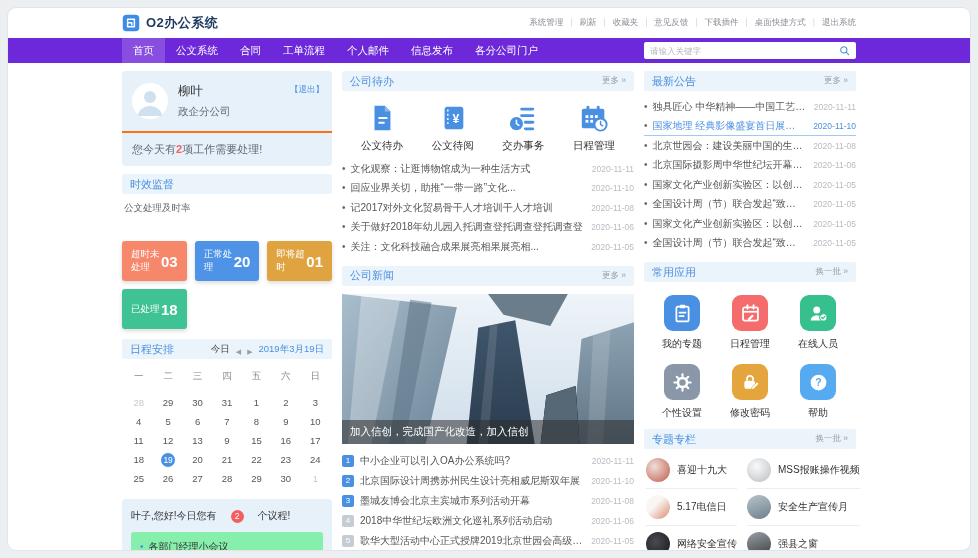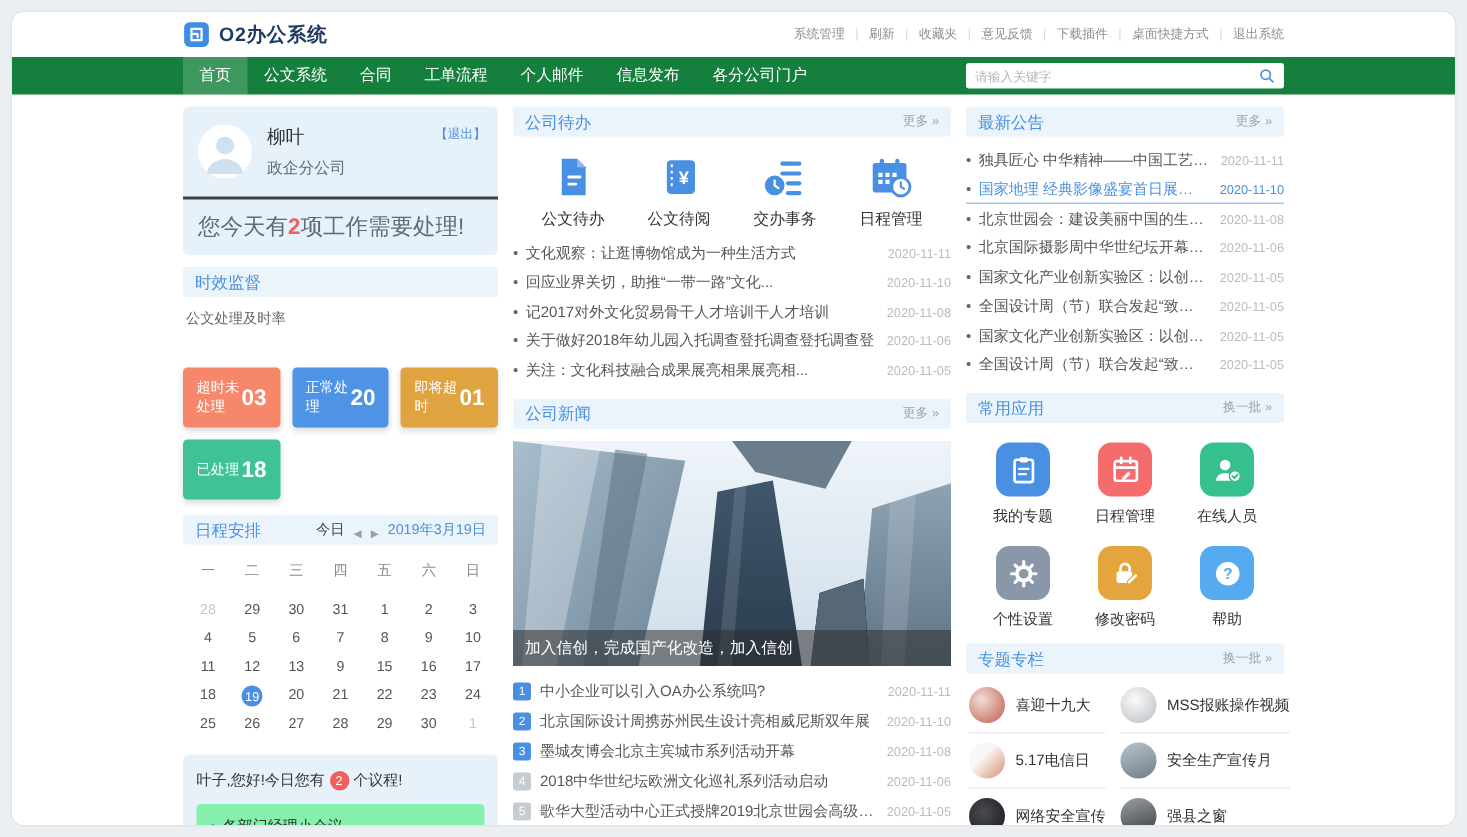--- a/index.html
+++ b/index.html
@@ -12,21 +12,21 @@
   .topbar { height:30px; flex:none; }
   .topbar .wrap { height:100%; display:flex; justify-content:space-between; }
   .brand { display:flex; align-items:center; gap:6px; }
   .brand svg { width:18px; height:18px; display:block; }
   .brand-title { font-size:13px; font-weight:bold; color:#1d3a5f; letter-spacing:.5px; }
   .toplinks { display:flex; align-items:center; }
   .toplink { font-size:8.5px; color:#8a8f96; cursor:pointer; }
   .toplink:not(:last-child)::after { content:"|"; color:#d4d7da; margin:0 7px; }
 
   
-  .navbar { height:25px; background:#15803d; flex:none; }
+  .navbar { height:25px; background:#6d28d9; flex:none; }
   .navbar .wrap { height:100%; display:flex; align-items:center; justify-content:space-between; }
   .nav-items { display:flex; height:100%; }
   .nav-item { padding:0 11px; line-height:25px; font-size:10.5px; color:#fff; cursor:pointer; }
   .nav-item.active { background:rgba(255,255,255,.18); }
   .searchbox { width:212px; height:17px; background:#fff; border-radius:2px; display:flex; align-items:center; padding:0 6px; }
   .searchbox input { flex:1; border:none; outline:none; font-size:8.5px; color:#555; font-family:inherit; }
   .searchbox input::placeholder { color:#b3b8bd; }
   .searchbox svg { width:11px; height:11px; flex:none; }
 
   
@@ -40,21 +40,21 @@
   .sec-title { font-size:11px; color:#4a90e2; }
   .sec-more { font-size:8.5px; color:#9aa0a8; cursor:pointer; }
 
   
   .profile { background:#e7f1fa; border-radius:4px; }
   .profile-top { display:flex; align-items:center; gap:10px; padding:12px 10px; position:relative; }
   .avatar { width:36px; height:36px; flex:none; }
   .p-name { font-size:12.5px; color:#333; }
   .p-dept { font-size:10.5px; color:#5f6b78; margin-top:5px; }
   .logout { position:absolute; right:8px; top:13px; font-size:8.5px; color:#4a90e2; cursor:pointer; }
-  .profile-msg { border-top:2px solid #404040; padding:9px 10px; font-size:15px; color:#5f6b78; }
+  .profile-msg { border-top:2px solid #f97316; padding:9px 10px; font-size:11px; color:#5f6b78; }
   .red-num { color:#f25f5f; font-weight:bold; }
   .monitor-bar { margin-top:8px; }
   .metric { margin:8px 2px 0; }
   .metric-label { font-size:9.5px; color:#666; }
   .pline { display:flex; align-items:center; gap:6px; margin-top:4px; }
   .ptrack { flex:1; height:7px; background:#e2e6ea; border-radius:4px; overflow:hidden; }
   .pfill { height:100%; background:#31c08d; border-radius:4px; }
   .ppercent { font-size:9.5px; color:#31c08d; font-weight:bold; }
   .tiles { display:grid; grid-template-columns:1fr 1fr 1fr; gap:8px; margin-top:26px; }
   .tile { height:40px; border-radius:3px; color:#fff; display:flex; align-items:center; justify-content:space-between; padding:0 9px; box-shadow:0 2px 4px rgba(0,0,0,.15); cursor:pointer; }
@@ -65,21 +65,21 @@
   .sched-today { font-size:9.5px; color:#444; }
   .sched-arrow { font-size:7px; color:#9aa0a8; cursor:pointer; }
   .sched-date { font-size:9.5px; color:#4a90e2; }
   .cal-grid { display:grid; grid-template-columns:repeat(7,1fr); row-gap:4px; text-align:center; margin:8px 2px 0; }
   .cal-h { font-size:9.5px; color:#888; padding:3px 0 4px; }
   .cal-d { height:15px; display:flex; align-items:center; justify-content:center; cursor:pointer; }
   .cal-d i { font-style:normal; font-size:9.5px; color:#555; width:14px; height:14px; display:flex; align-items:center; justify-content:center; border-radius:50%; }
   .cal-d.muted i { color:#c3c9cf; }
   .cal-d.selected i { background:#4a90e2; color:#fff; font-size:8.5px; }
   .agenda { background:#e7f1fa; border-radius:4px; margin-top:13px; padding:10px 9px; }
-  .agenda-title { font-size:10px; color:#333; display:flex; align-items:center; gap:3px;text-align:right; }
+  .agenda-title { font-size:10px; color:#333; display:flex; align-items:center; gap:14px;text-align:right; }
   .badge { width:13px; height:13px; background:#f25f5f; color:#fff; border-radius:50%; font-size:8.5px; display:inline-flex; align-items:center; justify-content:center; flex:none; }
   .agenda-card { background:#86efac; border-radius:3px; padding:8px 9px; margin-top:9px; cursor:pointer; }
   .ag-t { font-size:10px; color:#333; }
   .ag-t::before { content:"•"; color:#4a90e2; margin-right:5px; }
 
   
   .shortcuts { display:flex; justify-content:space-between; margin:12px 10px 6px; }
   .sc { display:flex; flex-direction:column; align-items:center; gap:6px; width:60px; cursor:pointer; }
   .sc svg { width:30px; height:30px; }
   .sc-label { font-size:10.5px; color:#333; }

